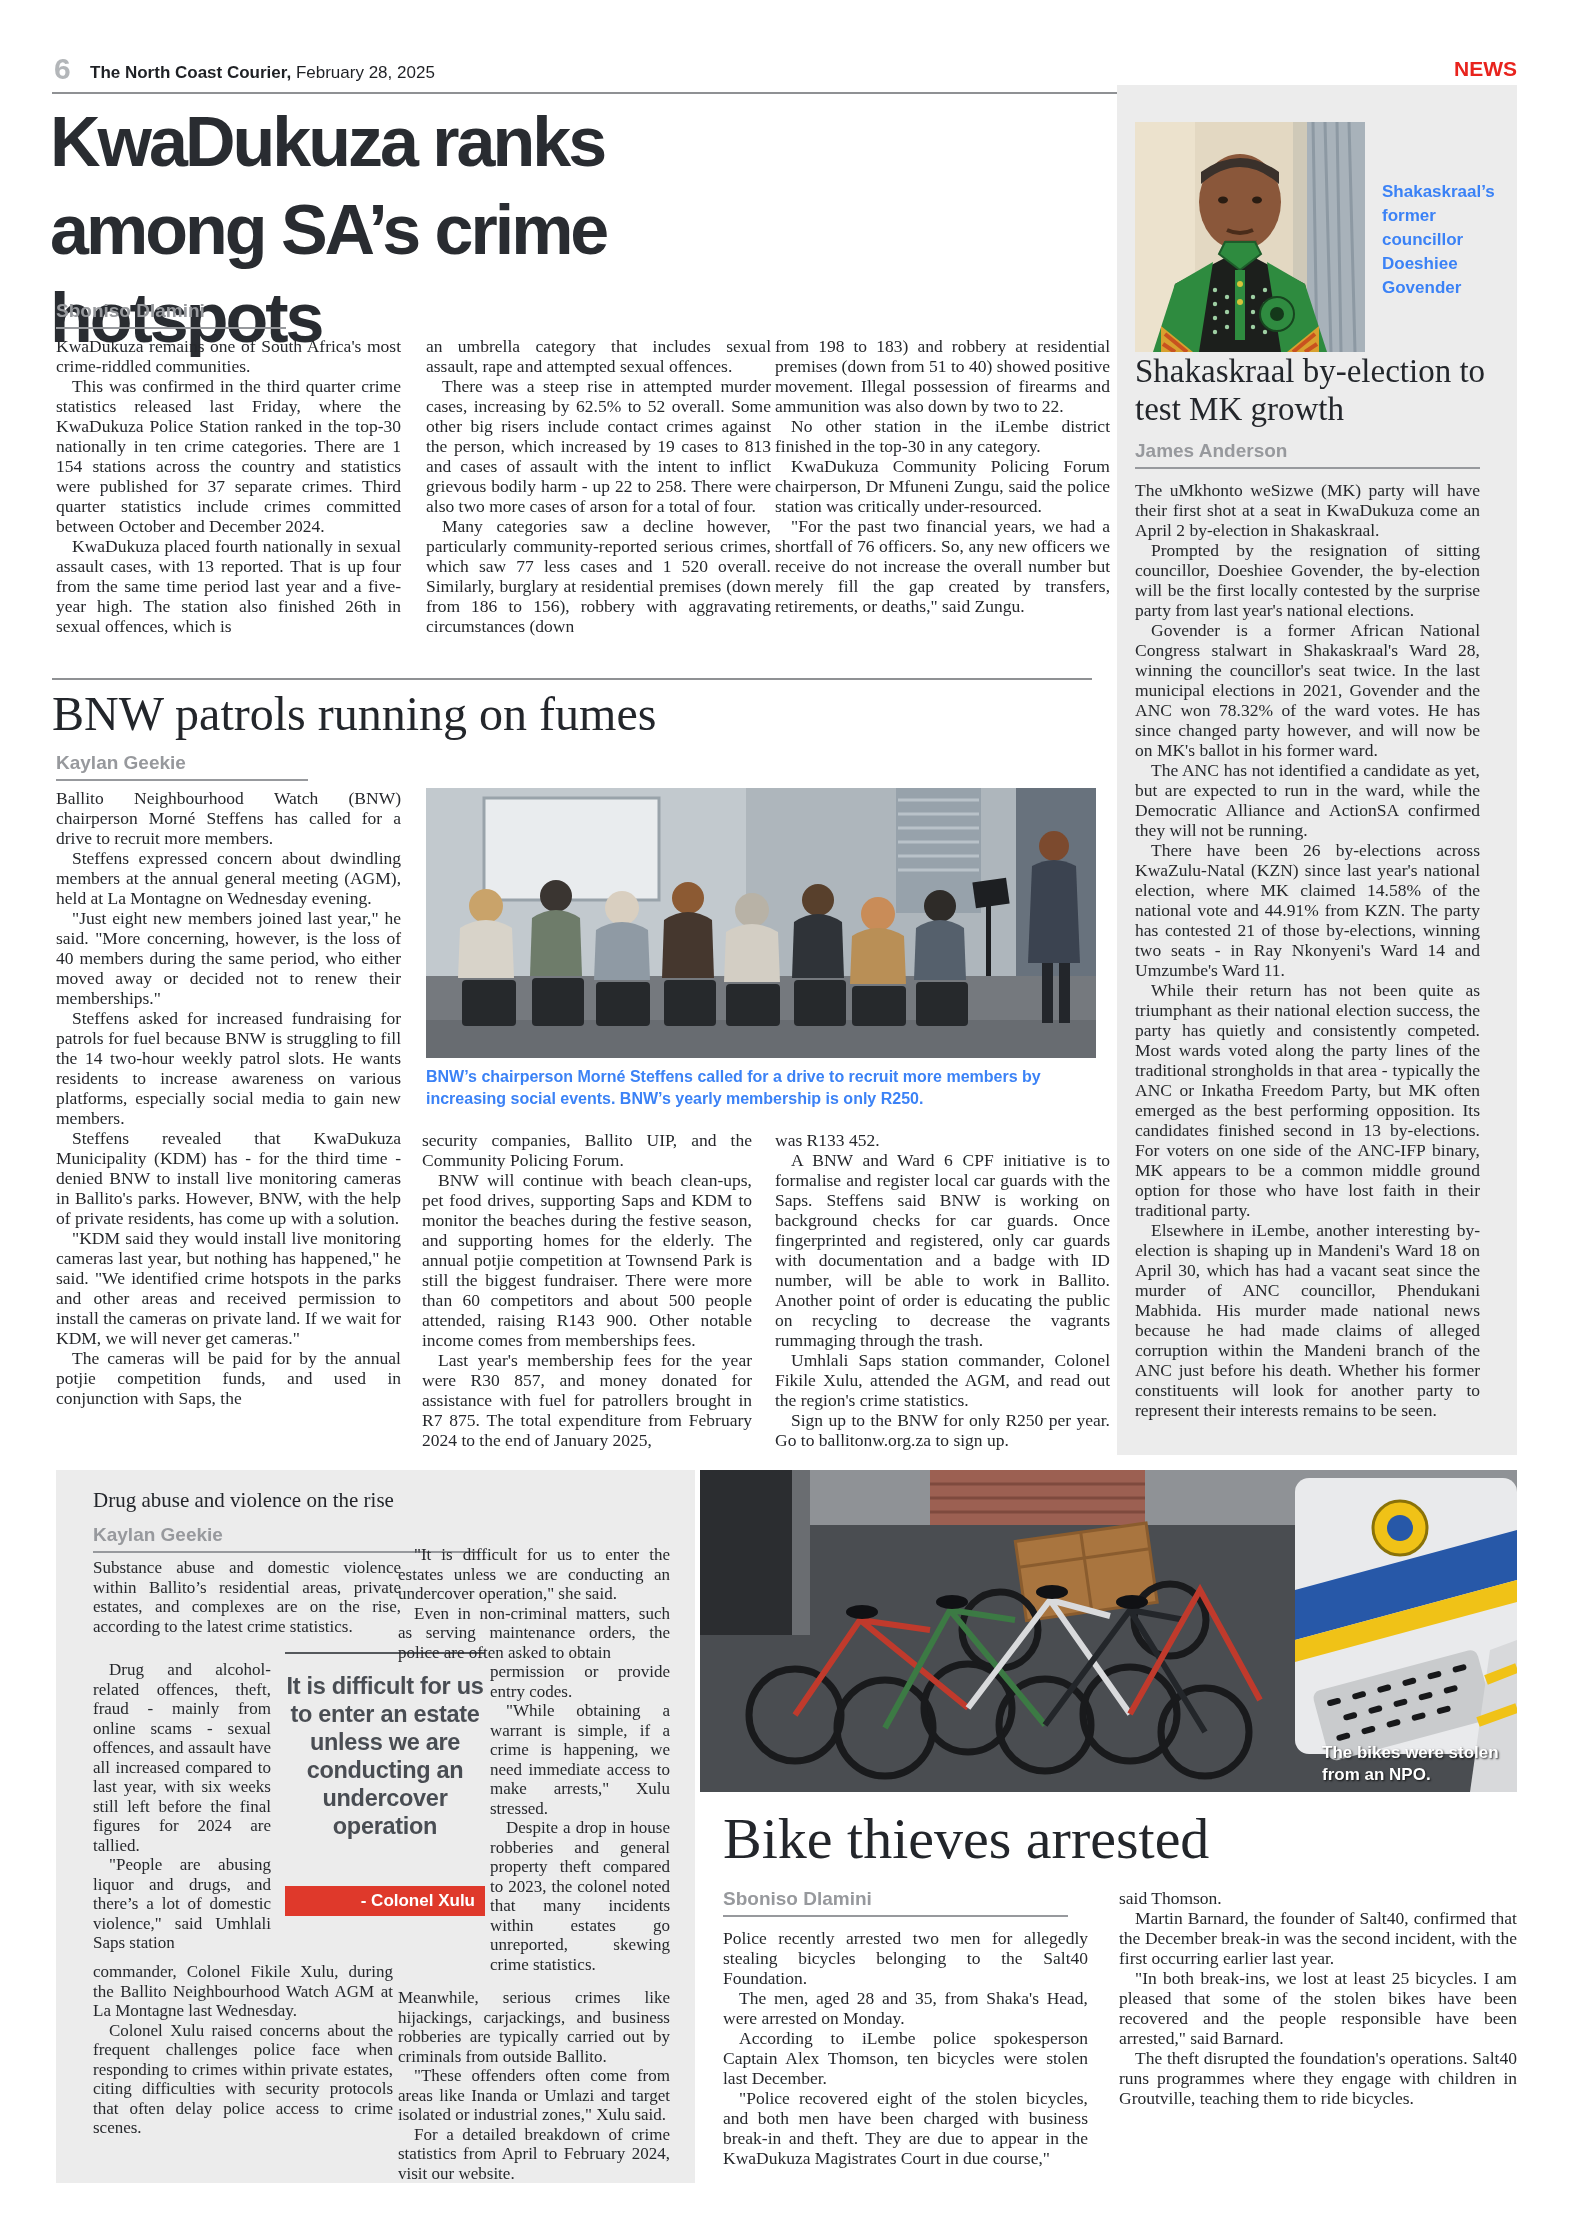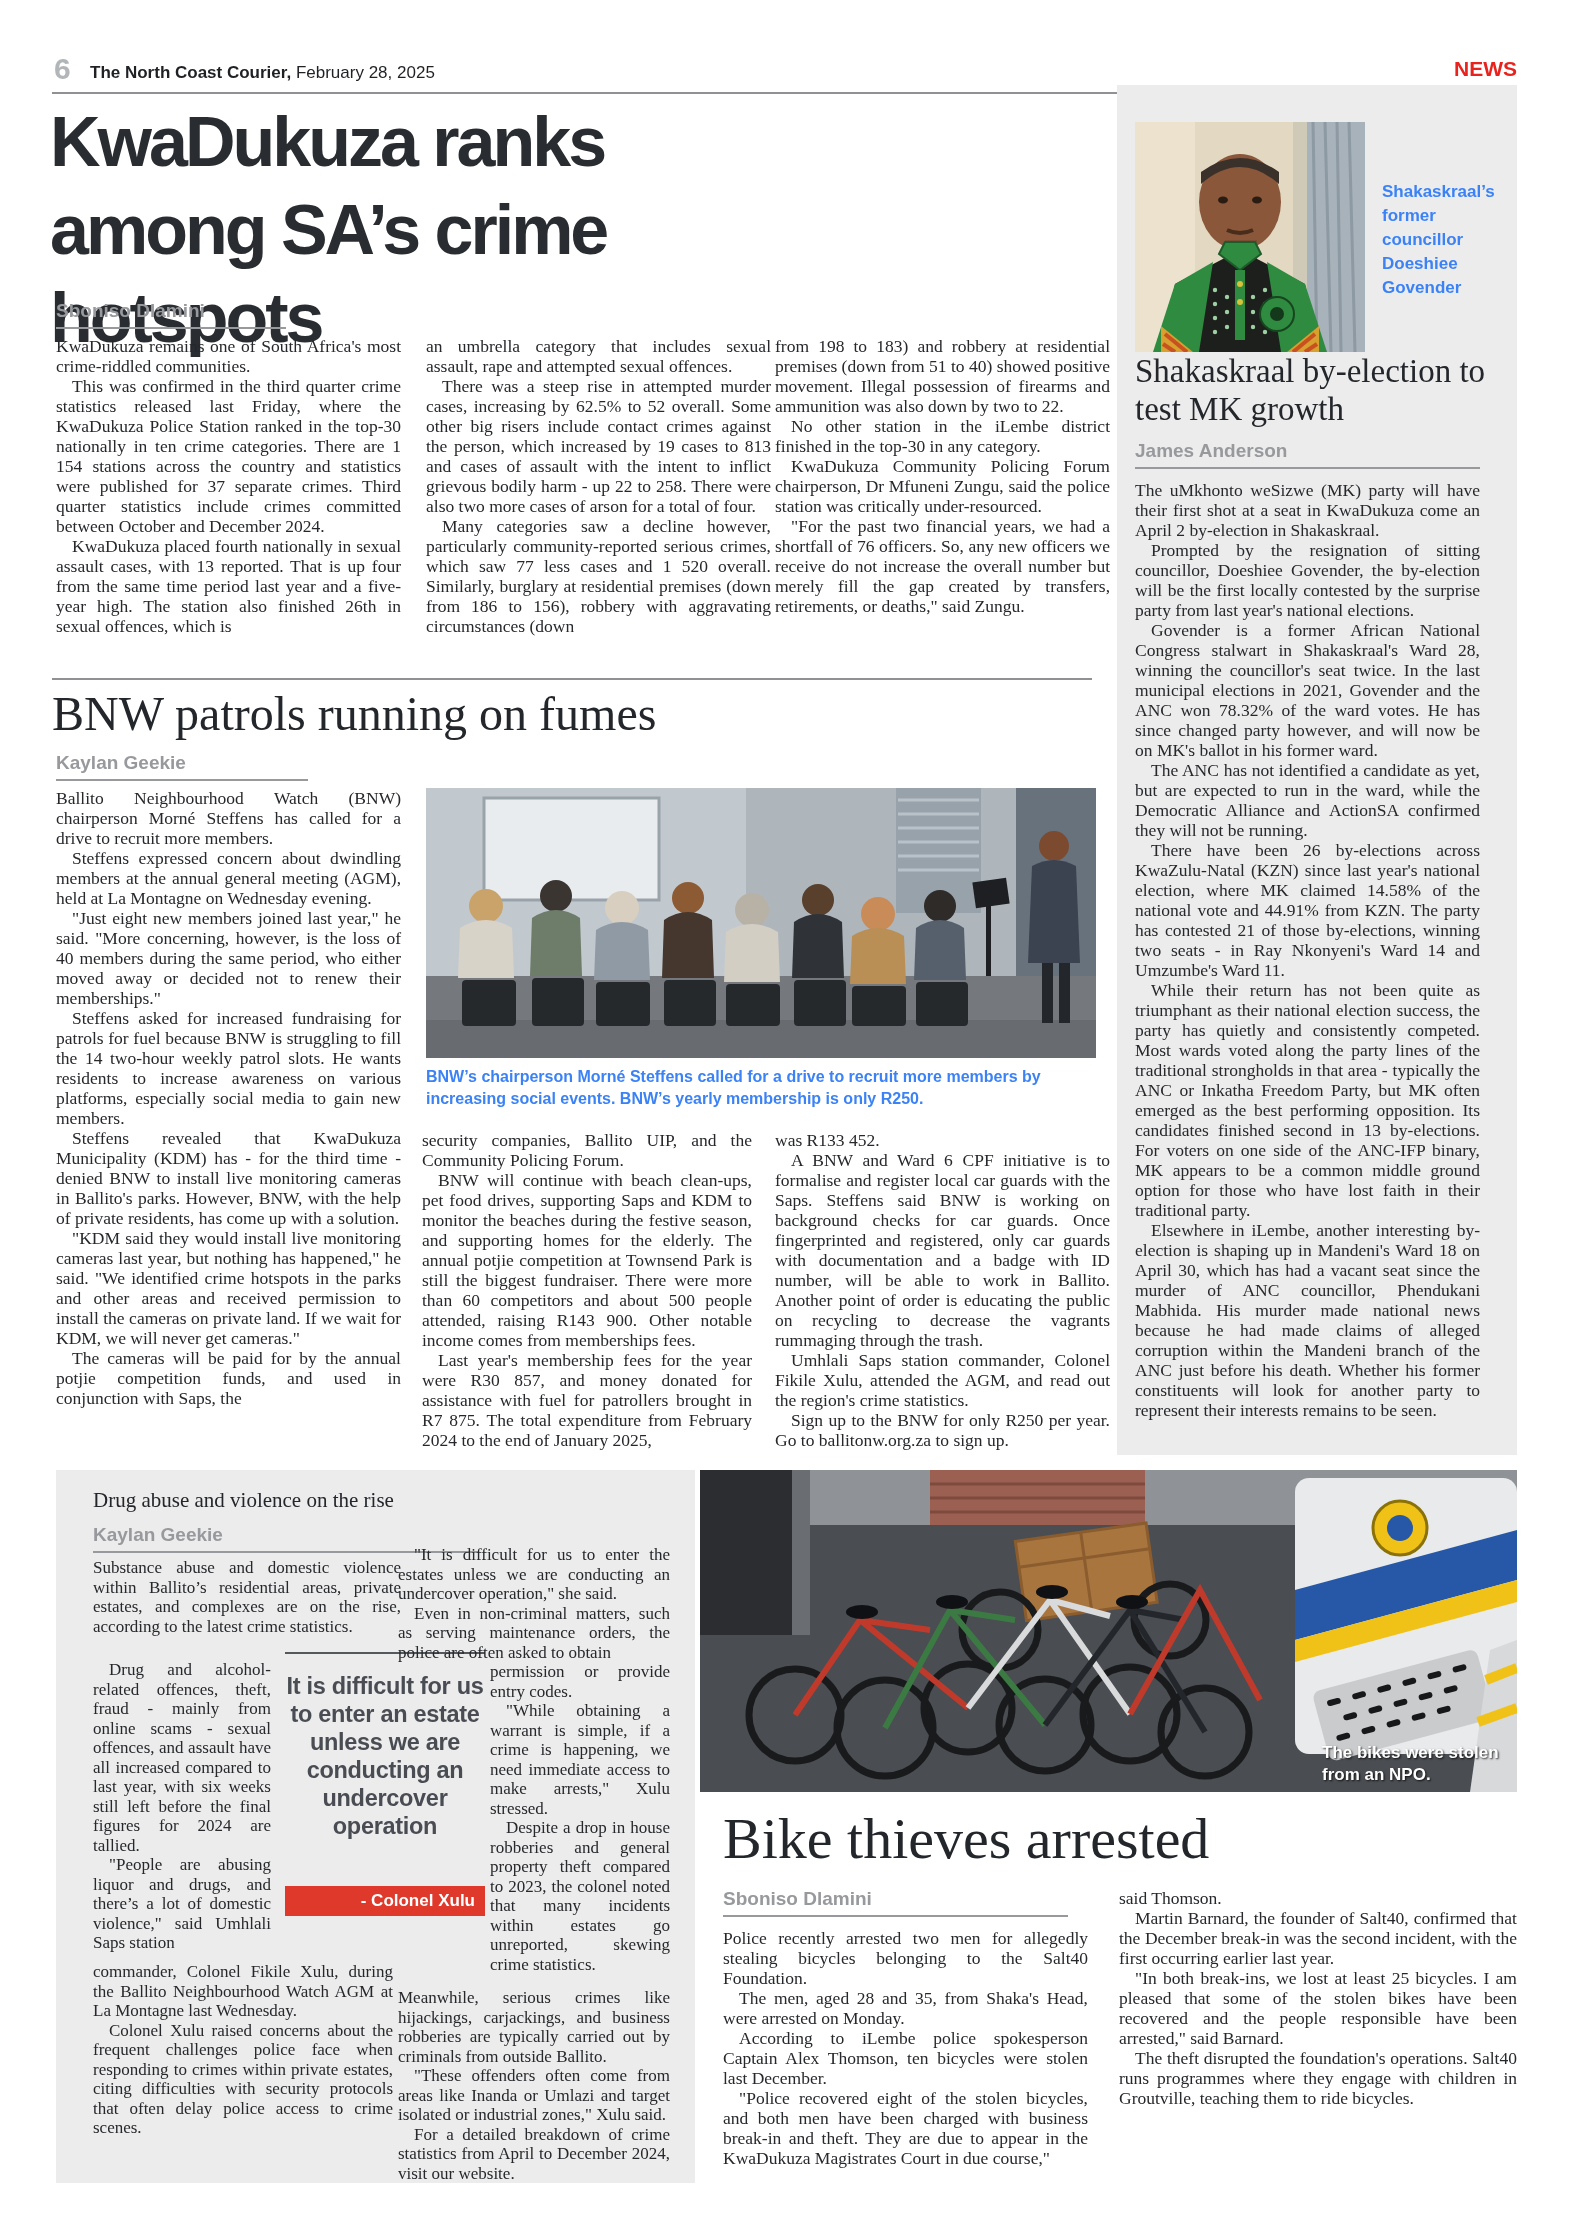--- a/index.html
+++ b/index.html
@@ -230,21 +230,21 @@
     <p class="ind">Even in non-criminal matters, such as serving maintenance orders, the police are often asked to obtain</p>
   </div>
   <div class="abs bodytext drugtext" style="left:490px;top:1662px;width:180px;">
     <p>permission or provide entry codes.</p>
     <p class="ind">"While obtaining a warrant is simple, if a crime is happening, we need immediate access to make arrests," Xulu stressed.</p>
     <p class="ind">Despite a drop in house robberies and general property theft compared to 2023, the colonel noted that many incidents within estates go unreported, skewing crime statistics.</p>
   </div>
   <div class="abs bodytext drugtext" style="left:398px;top:1988px;width:272px;">
     <p>Meanwhile, serious crimes like hijackings, carjackings, and business robberies are typically carried out by criminals from outside Ballito.</p>
     <p class="ind">"These offenders often come from areas like Inanda or Umlazi and target isolated or industrial zones," Xulu said.</p>
-    <p class="ind">For a detailed breakdown of crime statistics from April to December 2024, visit our website.</p>
+    <p class="ind">For a detailed breakdown of crime statistics from April to February 2024, visit our website.</p>
   </div>
 
   <div class="abs" style="left:700px;top:1470px;width:817px;height:322px;">
     <svg viewBox="0 0 817 322" width="817" height="322">
       <rect width="817" height="322" fill="#4a4d51"></rect>
       <rect x="0" y="0" width="817" height="55" fill="#8f9296"></rect>
       <rect x="230" y="0" width="215" height="55" fill="#9c6052"></rect>
       <path d="M230 14 h215 M230 28 h215 M230 42 h215" stroke="#7e4a3e" stroke-width="3"></path>
       <rect x="0" y="0" width="92" height="165" fill="#2b2d30"></rect>
       <rect x="92" y="0" width="18" height="165" fill="#6a6d71"></rect>

